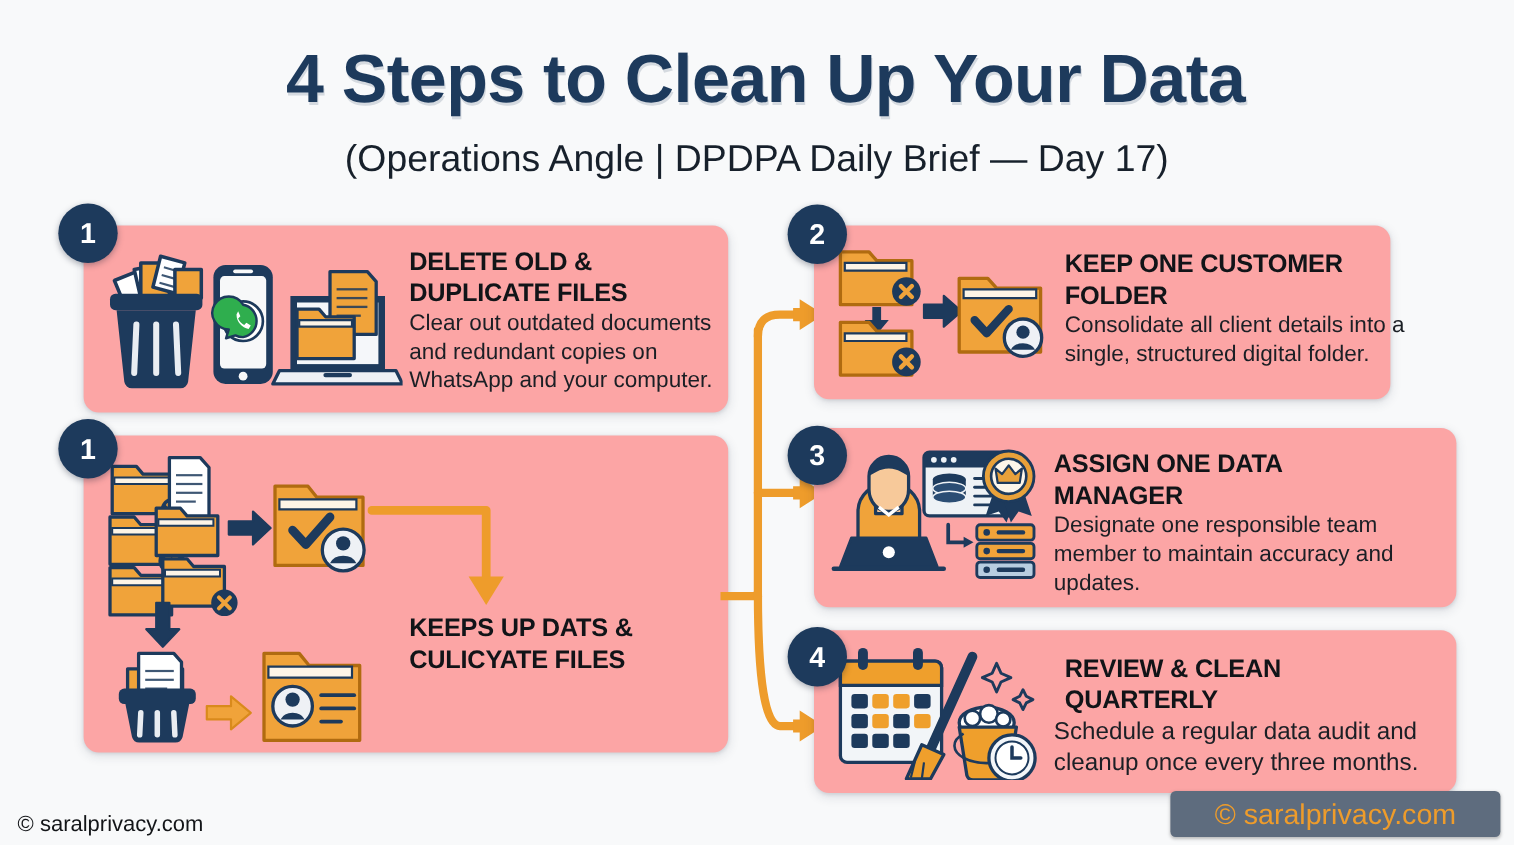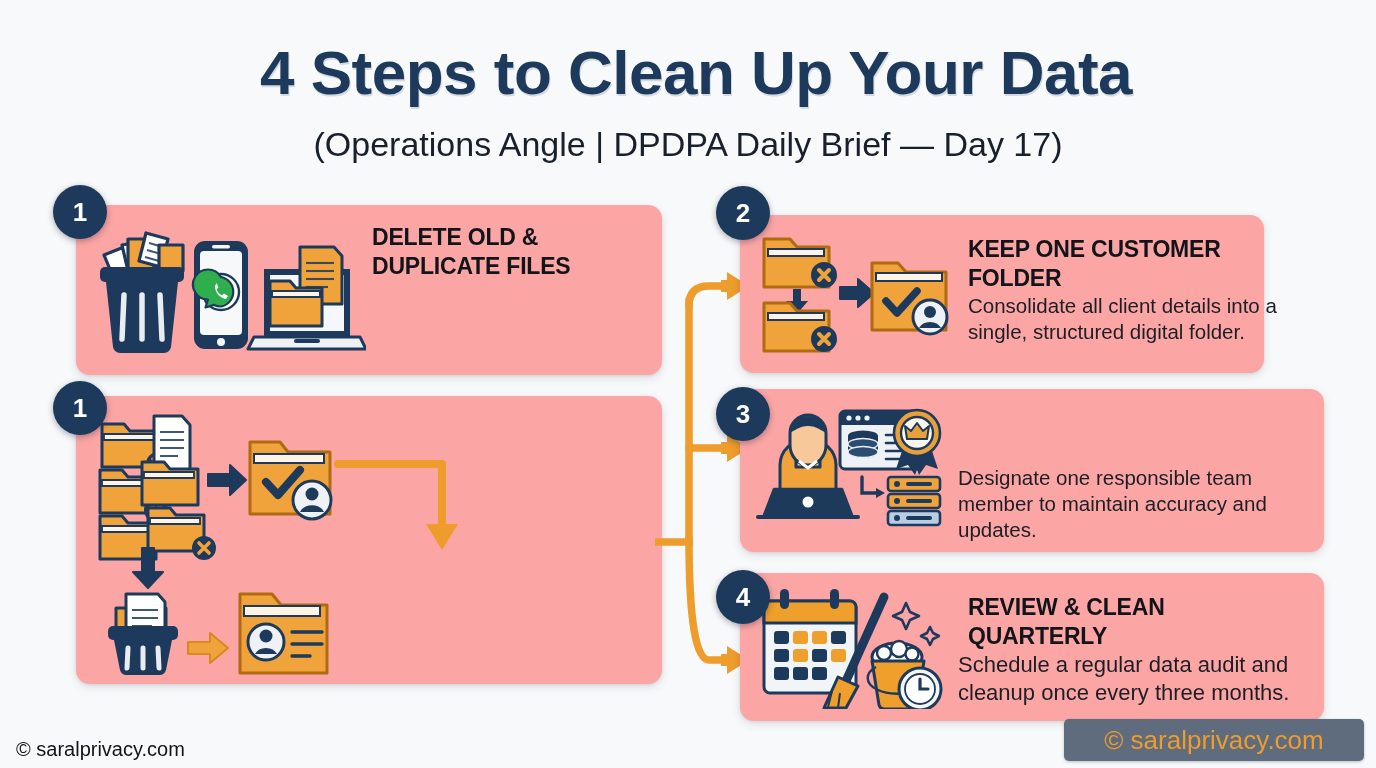--- a/index.html
+++ b/index.html
@@ -62,21 +62,21 @@
 
   
   #card2 { left: 76px; top: 396px; width: 586px; height: 288px; }
   #badge2 { left: 53px; top: 381px; }
   #c2-title { position:absolute; left: 296px; top: 160px; width: 282px; font-size: 23px; line-height: 1.25; }
   #c2-body  { position:absolute; left: 296px; top: 218px; width: 286px; font-size: 20.5px; line-height: 1.28; }
   #c2-art   { position:absolute; left: 14px; top: 12px; width: 272px; height: 268px; }
   #c2-elbow { position:absolute; left: 258px; top: 56px; width: 140px; height: 115px; }
 
   
-  #card3 { left: 740px; top: 215px; width: 524px; height: 158px; }
+  #card3 { left: 740px; top: 205px; width: 524px; height: 158px; }
   #badge3 { left: 716px; top: 186px; }
   #c3-title { position:absolute; left: 228px; top: 20px; width: 300px; font-size: 23px; line-height: 1.25; }
   #c3-body  { position:absolute; left: 228px; top: 78px; width: 330px; font-size: 20.5px; line-height: 1.28; }
   #c3-art   { position:absolute; left: 14px; top: 16px; width: 205px; height: 126px; }
 
   #card4 { left: 740px; top: 389px; width: 584px; height: 163px; }
   #badge4 { left: 716px; top: 387px; }
   #c4-title { position:absolute; left: 218px; top: 18px; width: 320px; font-size: 23px; line-height: 1.25; }
   #c4-body  { position:absolute; left: 218px; top: 76px; width: 340px; font-size: 20.5px; line-height: 1.28; }
   #c4-art   { position:absolute; left: 12px; top: 14px; width: 200px; height: 132px; }
@@ -160,20 +160,21 @@
             <line x1="220" y1="44" x2="248" y2="44"></line>
               <line x1="220" y1="52" x2="248" y2="52"></line>
             <line x1="220" y1="60" x2="248" y2="60"></line>
               <line x1="220" y1="68" x2="242" y2="68"></line>
           </g>
           <path d="M184 62 h20 l6 7 h26 v38 h-52 z" fill="#f0a33a" stroke="#1d3a5c" stroke-width="3" stroke-linejoin="round"></path>
           <path d="M186 72 h48 v6 h-48 z" fill="#fdf4e6" stroke="#1d3a5c" stroke-width="2"></path>
         </g>
       </svg>
       <div class="c-title" id="c1-title">DELETE OLD &amp; DUPLICATE FILES</div>
+      <div class="c-body" id="c1-body">Clear out outdated documents and redundant copies on WhatsApp and your computer.</div>
     </div>
   </div>
 
   <div class="badge" id="badge2">1</div>
   <div class="card" id="card2">
     <div class="card-inner">
       <svg id="c2-art" viewBox="0 0 272 268">
         <defs>
           <g id="fx">
             <path d="M0 0 h22 l6 7 h28 v36 h-56 z" fill="#f0a33a" stroke="#1d3a5c" stroke-width="3" stroke-linejoin="round"></path>
@@ -252,20 +253,21 @@
             <line x1="202" y1="236" x2="232" y2="236"></line>
             <line x1="202" y1="248" x2="220" y2="248"></line>
           </g>
         </g>
       </svg>
 
       <svg id="c2-elbow" viewBox="0 0 140 115">
         <path d="M4 12 H108 V76" fill="none" stroke="#ee9c2b" stroke-width="8" stroke-linecap="round" stroke-linejoin="round"></path>
         <path d="M92 72 l16 26 l16 -26 z" fill="#ee9c2b"></path>
       </svg>
+      <div class="c-title" id="c2-title">KEEPS UP DATS &amp; CULICYATE FILES</div>
     </div>
   </div>
 
   <svg id="connector" viewBox="0 0 100 420">
     <g fill="none" stroke="#ee9c2b" stroke-width="7.5" stroke-linecap="round" stroke-linejoin="round">
       <path d="M34 40 V284"></path>
       <path d="M34 46 Q34 26 54 26 H74"></path>
       <path d="M34 188 H74"></path>
       <path d="M0 282 H34"></path>
       <path d="M34 278 Q34 400 54 400 H74"></path>
@@ -368,20 +370,21 @@
           <circle cx="145" cy="81" r="3" fill="#1d3a5c"></circle>
             <rect x="154" y="79" width="26" height="4" rx="2" fill="#1d3a5c"></rect>
           <rect x="136" y="91" width="52" height="14" rx="3" fill="#f0a33a" stroke="#1d3a5c" stroke-width="2.6"></rect>
           <circle cx="145" cy="98" r="3" fill="#1d3a5c"></circle>
             <rect x="154" y="96" width="26" height="4" rx="2" fill="#1d3a5c"></rect>
           <rect x="136" y="108" width="52" height="14" rx="3" fill="#b8cde0" stroke="#1d3a5c" stroke-width="2.6"></rect>
           <circle cx="145" cy="115" r="3" fill="#1d3a5c"></circle>
             <rect x="154" y="113" width="26" height="4" rx="2" fill="#1d3a5c"></rect>
         </g>
       </svg>
+      <div class="c-title" id="c4-title">ASSIGN ONE DATA MANAGER</div>
       <div class="c-body" id="c4-body">Designate one responsible team member to maintain accuracy and updates.</div>
     </div>
   </div>
 
   <div class="badge" id="badge5">4</div>
   <div class="card" id="card5">
     <div class="card-inner">
       <svg id="c5-art" viewBox="0 0 196 124">
 
         <g>

